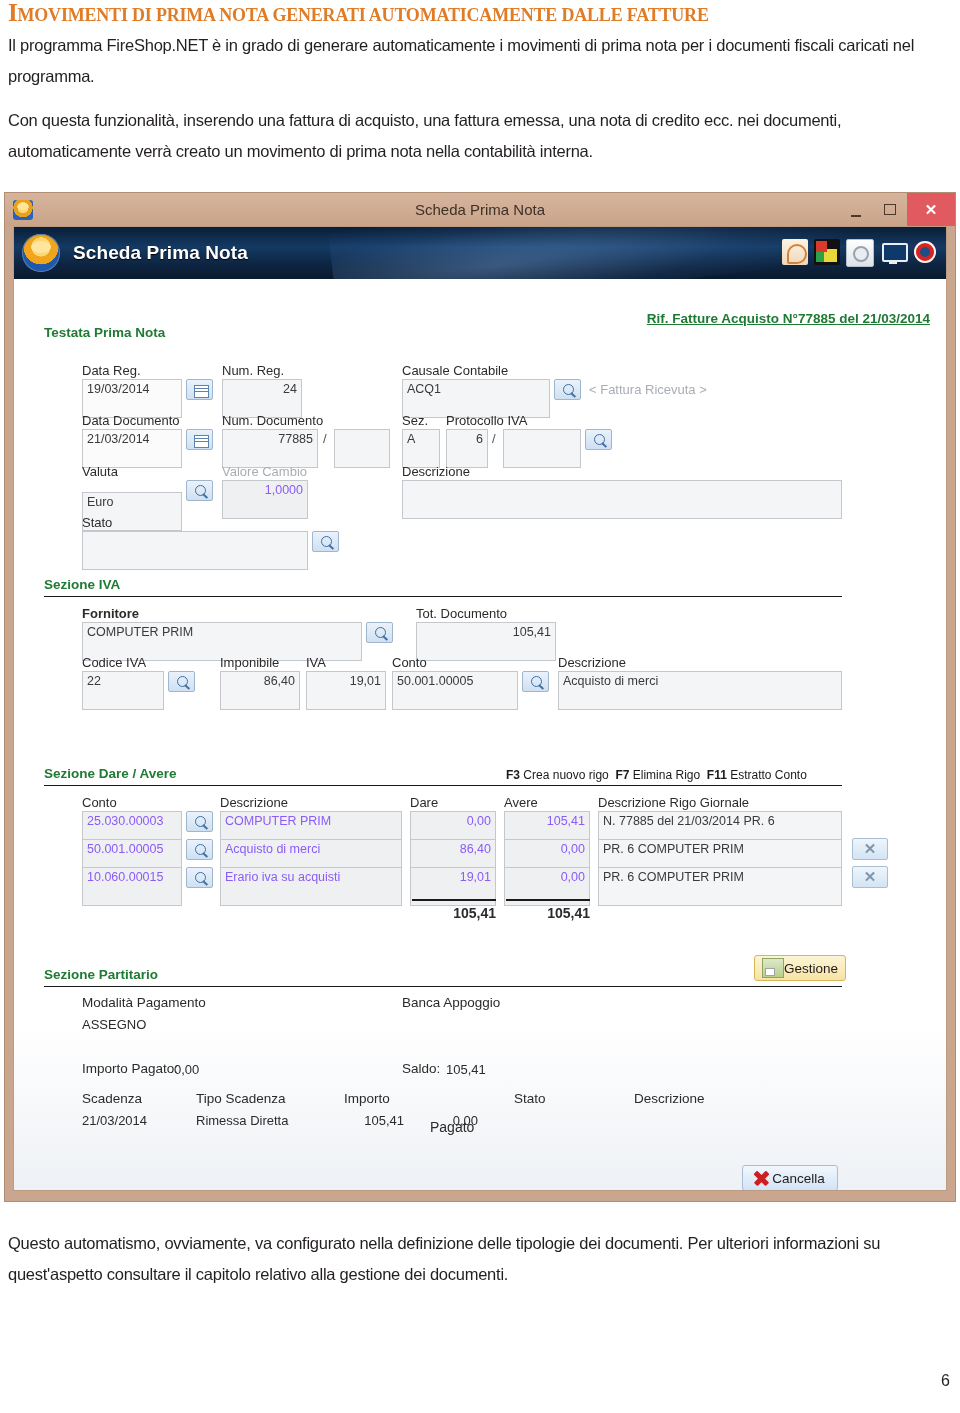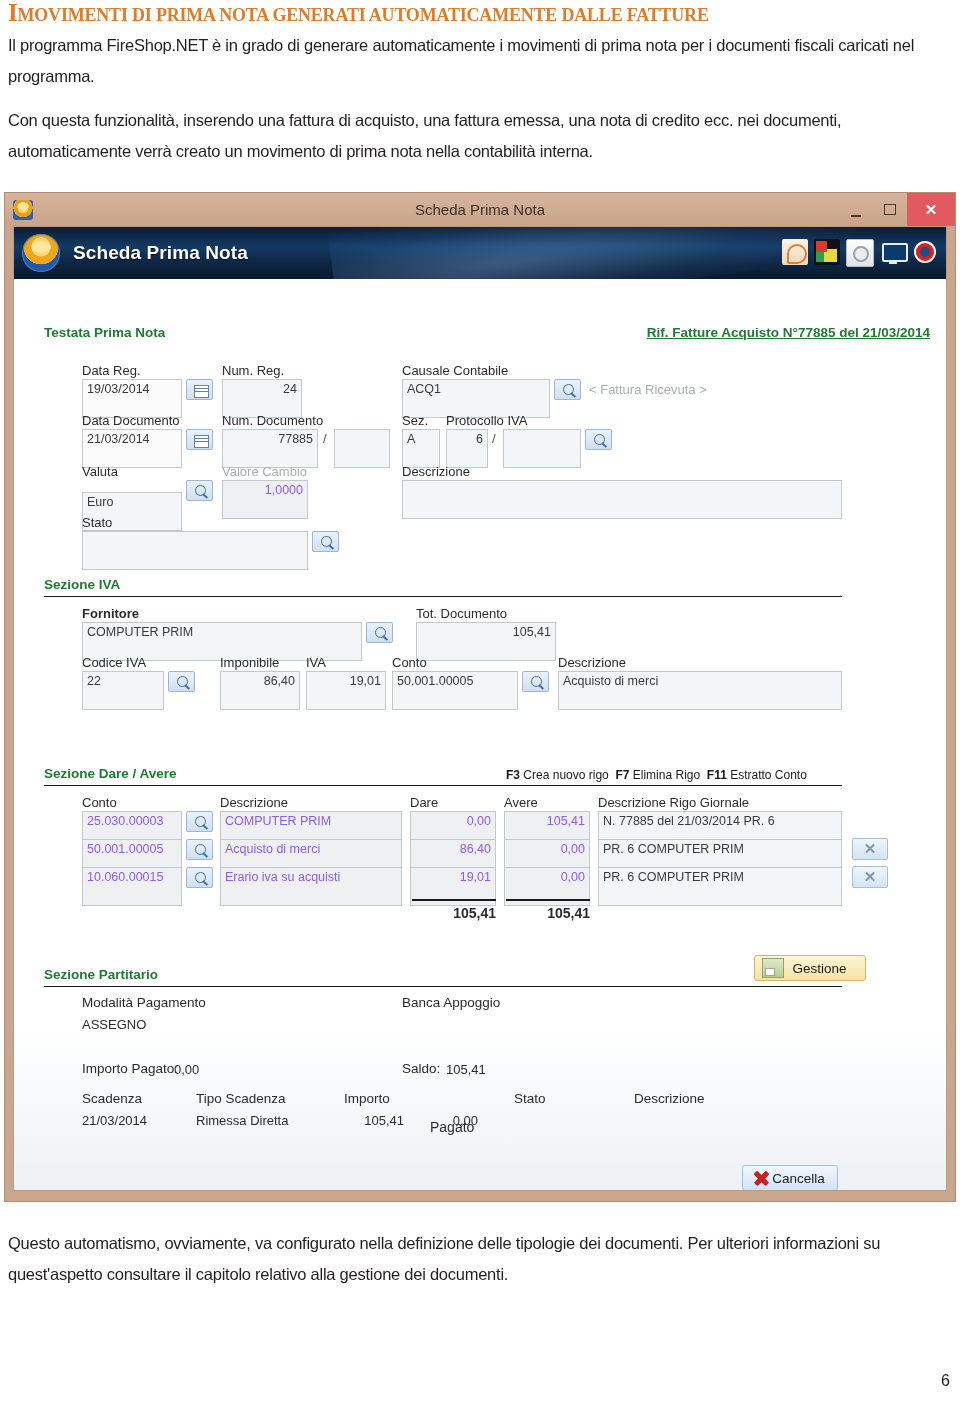--- a/index.html
+++ b/index.html
@@ -228,21 +228,21 @@
         <div class="tool t-color"></div>
         <div class="tool t-disc"></div>
         <div class="tool t-mon"></div>
         <div class="tool t-life"></div>
       </div>
     </div>
 
     <div class="body">
 
       <div class="sec-head" style="left:30px;top:46px;">Testata Prima Nota</div>
-      <div class="rif-link" style="right:16px;top:46px;padding-left:28px;">Rif. Fatture Acquisto N°77885 del 21/03/2014</div>
+      <div class="rif-link" style="right:16px;top:32px;padding-left:28px;">Rif. Fatture Acquisto N°77885 del 21/03/2014</div>
 
       <div class="lbl" style="left:68px;top:84px;">Data Reg.</div>
       <div class="fld white" style="left:68px;top:100px;width:100px;">19/03/2014</div>
       <div class="btn-ico" style="left:172px;top:100px;">
           <span class="cal"></span>
         </div>
 
       <div class="lbl" style="left:208px;top:84px;">Num. Reg.</div>
       <div class="fld r" style="left:208px;top:100px;width:80px;">24</div>
 
@@ -370,21 +370,21 @@
         <div class="fld ro r" style="left:490px;top:588px;width:86px;">0,00</div>
         <div class="fld" style="left:584px;top:588px;width:244px;">PR. 6 COMPUTER PRIM</div>
         <div class="btn-x" style="left:838px;top:587px;"></div>
       </div>
 
       <div class="totrule" style="left:398px;top:620px;width:84px;"></div>
       <div class="totrule" style="left:492px;top:620px;width:84px;"></div>
       <div class="val bold" style="left:398px;top:626px;width:84px;text-align:right;font-size:14px;">105,41</div>
       <div class="val bold" style="left:492px;top:626px;width:84px;text-align:right;font-size:14px;">105,41</div>
 
-      <div class="btn gest" style="left:740px;top:676px;width:112px;height:26px;">
+      <div class="btn gest" style="left:740px;top:676px;width:92px;height:26px;">
         <span class="ico-gest"></span>
         <span class="btn-label">Gestione</span>
       </div>
 
       <div class="sec-head" style="left:30px;top:688px;">Sezione Partitario</div>
       <div class="sec-rule" style="left:30px;top:707px;width:798px;"></div>
 
       <div class="lbl bold" style="left:68px;top:716px;font-size:13.5px;">Modalità Pagamento</div>
       <div class="lbl bold" style="left:388px;top:716px;font-size:13.5px;">Banca Appoggio</div>
       <div class="val" style="left:68px;top:738px;">ASSEGNO</div>

